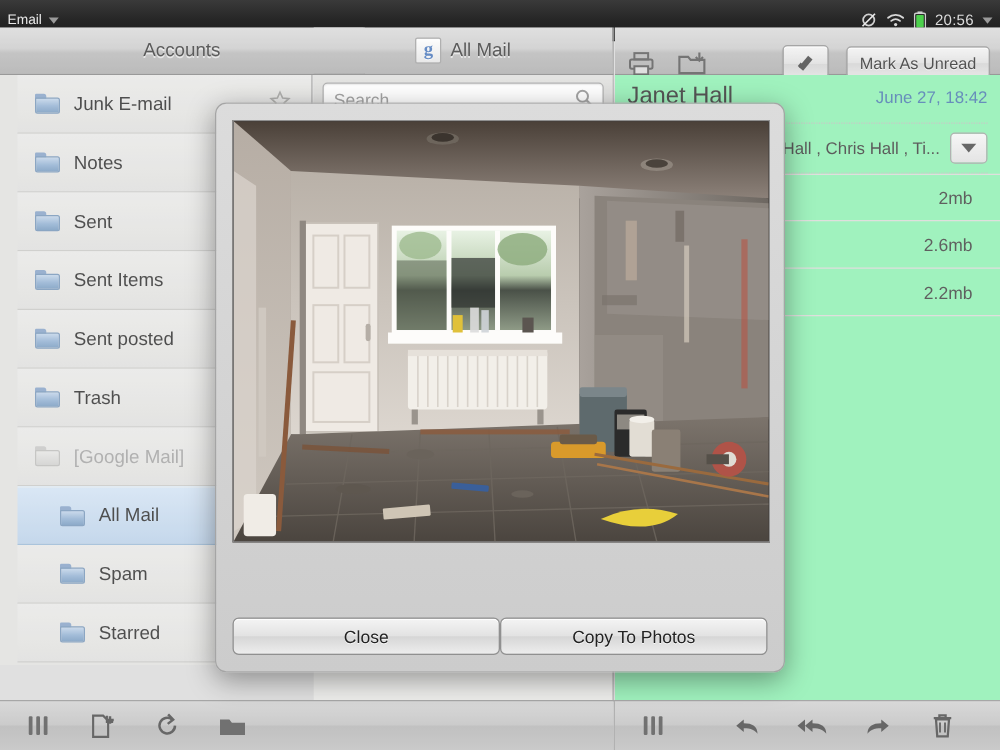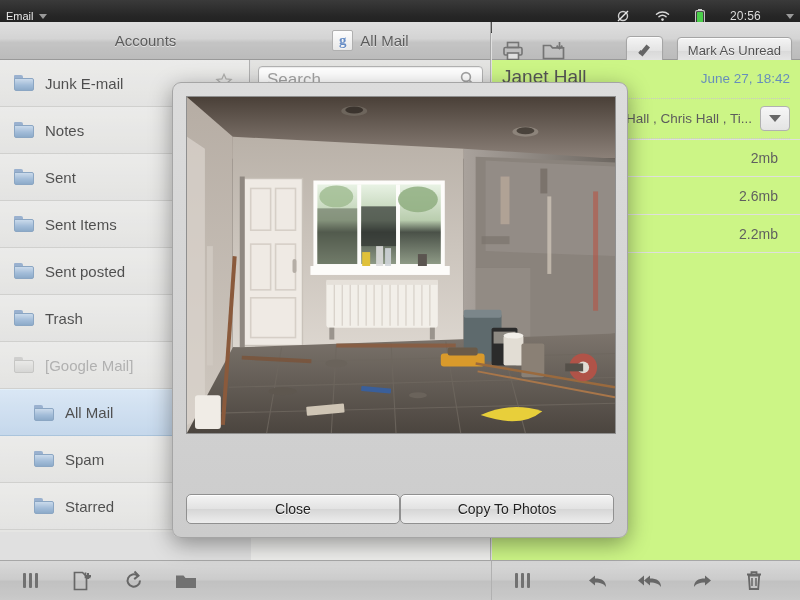--- a/index.html
+++ b/index.html
@@ -13,21 +13,21 @@
 
   
   .statusbar {
     position: absolute; top: 0; left: 0; width: 800px; height: 22px;
     background: linear-gradient(to bottom, #3a3a3a 0%, #262626 50%, #1c1c1c 100%);
     display: flex; align-items: center; justify-content: space-between;
     padding: 16px 6px; color: #e8e8e8; font-size: 11px;
     border-bottom: 1px solid #000;
   }
   .sb-left { display: flex; align-items: center; gap: 5px; }
-  .sb-right { display: flex; align-items: center; gap: 25px; }
+  .sb-right { display: flex; align-items: center; gap: 7px; }
   .sb-caret { width: 0; height: 0; border-left: 4px solid transparent;
     border-right: 4px solid transparent; border-top: 5px solid #9a9a9a; }
   .sb-ico { display: inline-block; line-height: 0; }
   .time { font-size: 12px; color: #dcdcdc; letter-spacing: .2px; }
 
   
   .hdr {
     position: absolute; top: 22px; height: 38px;
     background: linear-gradient(to bottom, #d7d7d7 0%, #c8c8c8 45%, #b4b4b4 55%, #a8a8a8 100%);
     border-bottom: 1px solid #7d7d7d;
@@ -57,21 +57,21 @@
     border: 1px solid #8c8c8c; border-radius: 4px;
     box-shadow: 0 1px 0 rgba(255,255,255,.8) inset, 0 1px 1px rgba(0,0,0,.14);
     font-size: 13px; color: #222; padding: 5px 10px;
     text-shadow: 0 1px 0 rgba(255,255,255,.7);
   }
   .flagbtn { padding: 4px 9px; display:flex; align-items:center; }
 
   
   .sidebar {
     position: absolute; top: 60px; left: 0; width: 250px; height: 472px;
-    background: #dededc; border-right: 1px solid #9a9a9a; overflow: hidden;
+    background: #dededc; border-right: 1px solid #9a9a9a; overflow: hidden; padding-left: 14px;
   }
   .srow {
     height: 47px; display: flex; align-items: center; padding-left: 14px;
     border-bottom: 1px solid #c3c3c1;
     background: linear-gradient(to bottom,#e6e6e4 0%,#dcdcda 100%);
     font-size: 15px; color: #1d1d1d; position: relative;
   }
   .srow.indent { padding-left: 34px; }
   .srow.dim { color: #9b9b9b; }
   .srow.sel {
@@ -112,38 +112,38 @@
     border-top: 5px solid transparent; border-bottom: 5px solid transparent; margin-left: 2px; }
 
   
   .midcol {
     position: absolute; top: 60px; left: 251px; width: 240px; height: 500px;
     background: #e9e9e7; border-right: 1px solid #9a9a9a; overflow: hidden;
   }
   .searchwrap { padding: 6px 7px 5px 7px; background: linear-gradient(to bottom,#dcdcda,#d2d2d0); }
   .searchfield {
     height: 27px; background: #fff; border: 1px solid #9d9d9d; border-radius: 4px;
-    display: flex; align-items: center; padding: 0 8px; font-size: 17px; color: #8b8b8b;
+    display: flex; align-items: center; padding: 0 8px; font-size: 14px; color: #8b8b8b;
     box-shadow: 0 1px 1px rgba(0,0,0,.1) inset;
   }
   .searchfield .ph { flex: 1; }
   .maillist { background: #f3f3f1; }
   .mailrow {
     padding: 6px 9px 7px 9px; border-bottom: 1px solid #cfcfcd;
     background: linear-gradient(to bottom,#f6f6f4,#ebebe9);
   }
   .mr-t1 { font-size: 12.5px; color: #33332f; white-space: nowrap; overflow: hidden;
     text-overflow: ellipsis; }
   .mr-t2 { font-size: 12px; color: #7c7c78; white-space: nowrap; overflow: hidden;
     text-overflow: ellipsis; margin-top: 2px; }
 
   
   .readpane {
     position: absolute; top: 60px; left: 492px; width: 308px; height: 500px;
-    background: #bef264; overflow: hidden;
+    background: #86efac; overflow: hidden;
   }
   .rp-head { padding: 6px 10px 0 10px; }
   .rp-row1 { display: flex; align-items: baseline; justify-content: space-between; }
   .rp-sender { font-size: 19px; color: #262626; }
   .rp-date { font-size: 13.5px; color: #3d6fa8; white-space: nowrap; }
   .rp-recip {
     margin-top: 10px; border-top: 1px dotted #b9b9b7; border-bottom: 1px dotted #b9b9b7;
     padding: 7px 0; display: flex; align-items: center; justify-content: flex-end; gap: 8px;
   }
   .rp-recip .names { font-size: 13.5px; color: #2f2f2f; white-space: nowrap; overflow: hidden; }

